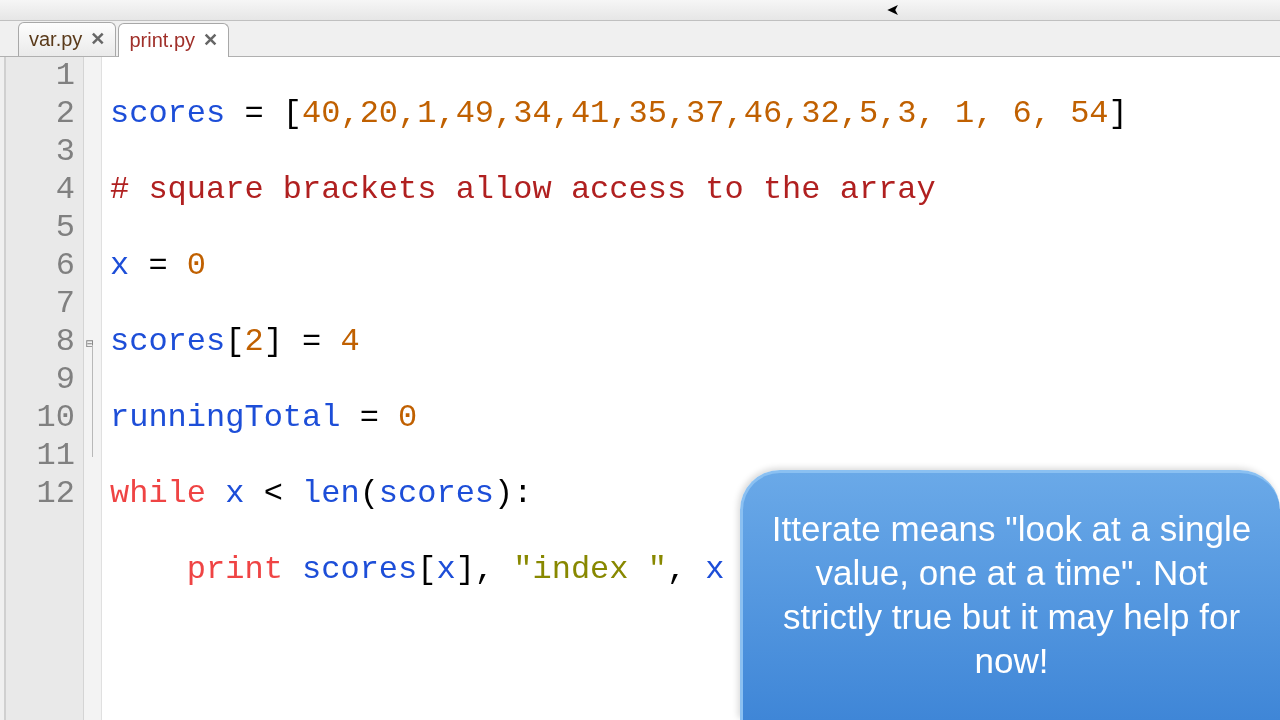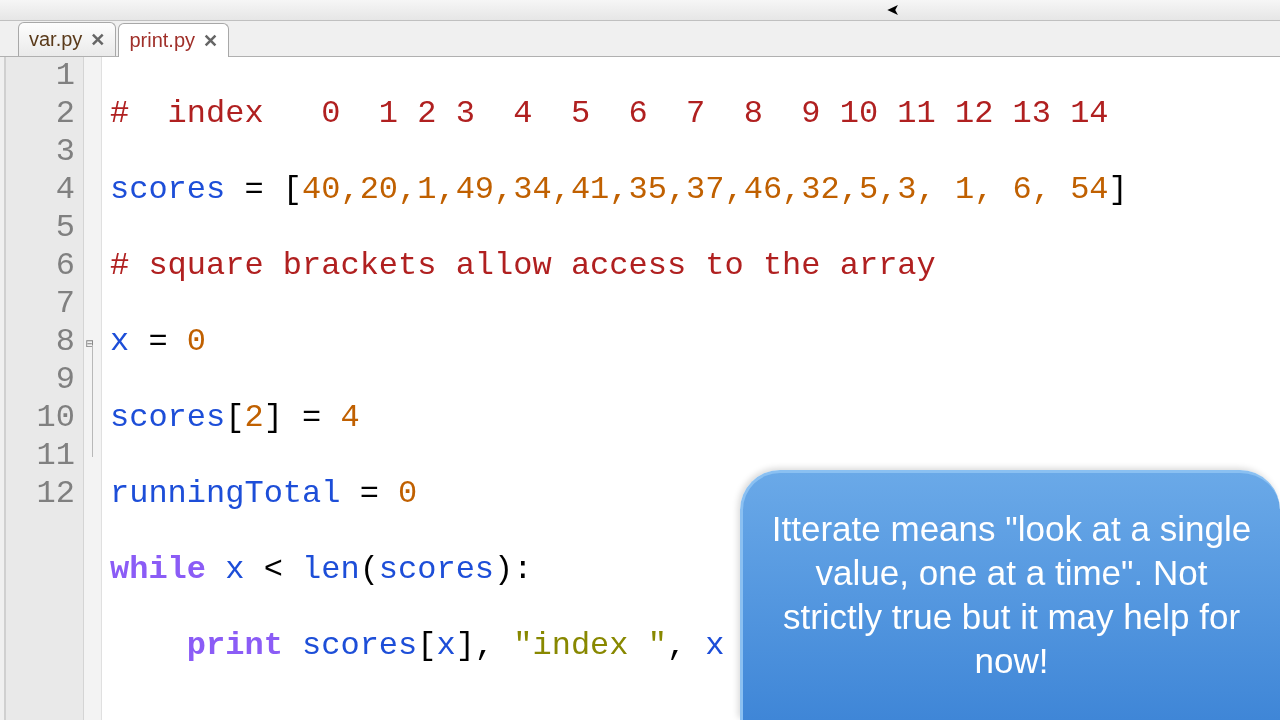--- a/index.html
+++ b/index.html
@@ -13,21 +13,21 @@
   }
   .toolbar-area {
     height: 21px;
     background: linear-gradient(#f6f6f6,#e6e6e6);
     border-bottom: 1px solid #c0c0c0;
   }
   .tab-bar {
     height: 36px;
     background: #f0f0f0;
     display: flex;
-    align-items: flex-end;
+    align-items: center;
     padding-left: 18px;
     border-bottom: 1px solid #b0b0b0;
   }
   .tab {
     display: flex;
     align-items: center;
     padding: 4px 10px 4px 10px;
     background: linear-gradient(#fdfdfd,#eaeaea);
     border: 1px solid #a8a8a8;
     border-bottom: none;
@@ -93,21 +93,21 @@
     background:#b8b8b8;
   }
   .code {
     padding-left: 8px;
     font-size: 32px;
     line-height: 38px;
     white-space: pre;
     color: #000;
   }
   .c-comment { color: #b02020; }
-  .c-keyword { color: #8b5cf6; font-weight: bold; }
+  .c-keyword { color: #ef4444; font-weight: normal; }
   .c-number  { color: #c06000; }
   .c-string  { color: #888800; }
   .c-punct   { color: #000; }
   .c-ident   { color: #1d4ed8; }
   .callout {
     position: absolute;
     right: 0;
     bottom: 0;
     width: 540px;
     height: 250px;
@@ -164,21 +164,20 @@
     <div>9</div>
     <div>10</div>
     <div>11</div>
     <div>12</div>
   </div>
   <div class="fold-col">
     <span class="fold-mark" style="top:268px;">⊟</span>
     <span class="fold-line" style="top:288px;height:112px;"></span>
   </div>
   <div class="code">
-<div><span class="c-comment">#  index   0  1 2 3  4  5  6  7  8  9 10 11 12 13 14</span></div>
 <div><span class="c-ident">scores</span><span class="c-punct"> = </span><span class="c-punct">[</span><span class="c-number">40,20,1,49,34,41,35,37,46,32,5,3, 1, 6, 54</span><span class="c-punct">]</span></div>
 <div><span class="c-comment"># square brackets allow access to the array</span></div>
 <div><span class="c-ident">x</span><span class="c-punct"> = </span><span class="c-number">0</span></div>
 <div><span class="c-ident">scores</span><span class="c-punct">[</span><span class="c-number">2</span><span class="c-punct">]</span><span class="c-punct"> = </span><span class="c-number">4</span></div>
 <div><span class="c-ident">runningTotal</span><span class="c-punct"> = </span><span class="c-number">0</span></div>
 <div><span class="c-keyword">while</span><span> </span><span class="c-ident">x</span><span class="c-punct"> &lt; </span><span class="c-ident">len</span><span class="c-punct">(</span><span class="c-ident">scores</span><span class="c-punct">)</span><span class="c-punct">:</span></div>
 <div><span>    </span><span class="c-keyword">print</span><span> </span><span class="c-ident">scores</span><span class="c-punct">[</span><span class="c-ident">x</span><span class="c-punct">]</span><span class="c-punct">, </span><span class="c-string">"index "</span><span class="c-punct">, </span><span class="c-ident">x</span></div>
 
 
 

